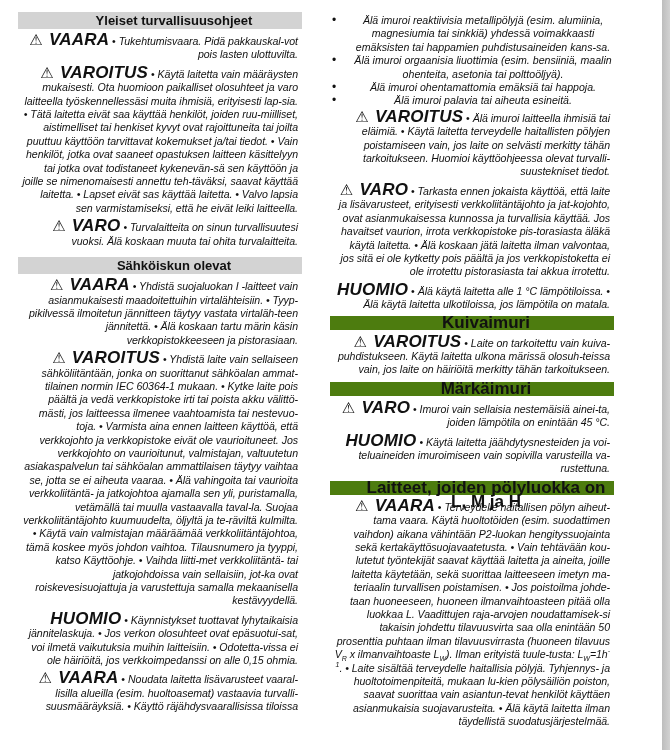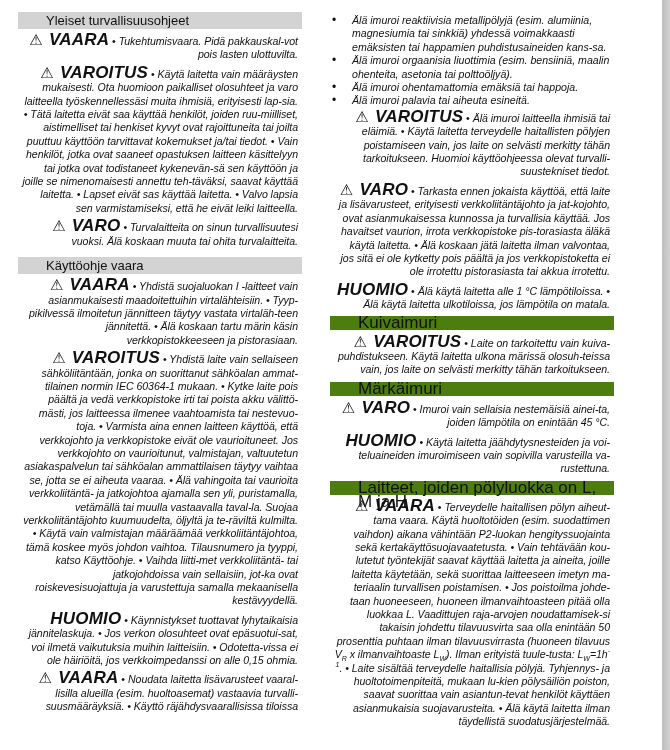--- a/index.html
+++ b/index.html
@@ -10,38 +10,38 @@
     color: #111;
   }
   .page { position: absolute; left: 0; top: 0; width: 662px; height: 750px; background: #fff; }
   .edge { position: absolute; left: 662px; top: 0; width: 8px; height: 750px;
           background: linear-gradient(to right, #bdbdbd, #d2d2d2); }
   .col { position: absolute; top: 0; }
   .col.left { left: 18px; width: 284px; }
   .col.right { left: 330px; width: 284px; }
 
   .h {
-    font-weight: normal; background: #d3d3d3;
+    font-weight: bold; text-align: center; background: #d3d3d3;
     font-size: 13px; line-height: 17px; height: 17px; margin: 0; padding-left: 28px;
   }
   .col.right .h { background: #4d7c0f; font-size: 17px; line-height: 14px; height: 14px; }
 
   .p {
     font-style: italic; font-size: 10.6px; line-height: 13.4px; margin: 4px;
     text-align: right; letter-spacing: -0.05px;
   }
   .sig {
     font-style: italic; font-weight: bold; font-size: 17px; line-height: 13.4px;
     letter-spacing: 0.2px;
   }
   .tri { font-style: normal; font-weight: normal; font-size: 15px; margin-right: 6px; }
   .dot { font-style: normal; }
 
   ul.bl { margin: 0; padding: 0; list-style: none; }
-  ul.bl li { position: relative; padding-left: 22px; font-style: italic; font-size: 10.6px; line-height: 13.4px; }
+  ul.bl li { position: relative; padding-left: 22px; font-style: italic; font-size: 10.6px; line-height: 13.4px; text-align: center; }
   ul.bl li::before { content: "\2022"; position: absolute; left: 2px; top: 0; font-style: normal; font-size: 12px; }
 
   sub, sup { font-size: 7px; line-height: 0; }
 </style>
 </head>
 <body>
 
 <div class="page">
 
   <div class="col left" style="top:12px;">
@@ -56,21 +56,21 @@
       <span class="sig"><span class="tri">⚠</span><span>VAROITUS</span></span>
       <span class="dot">•</span>
       <span>Käytä laitetta vain määräysten mukaisesti. Ota huomioon paikalliset olosuhteet ja varo laitteella työskennellessäsi muita ihmisiä, erityisesti lap-sia. • Tätä laitetta eivät saa käyttää henkilöt, joiden ruu-miilliset, aistimelliset tai henkiset kyvyt ovat rajoittuneita tai joilta puuttuu käyttöön tarvittavat kokemukset ja/tai tiedot. • Vain henkilöt, jotka ovat saaneet opastuksen laitteen käsittelyyn tai jotka ovat todistaneet kykenevän-sä sen käyttöön ja joille se nimenomaisesti annettu teh-täväksi, saavat käyttää laitetta. • Lapset eivät sas käyttää laitetta. • Valvo lapsia sen varmistamiseksi, että he eivät leiki laitteella.</span>
     </p>
     <p class="p" style="margin-top:3px;">
       <span class="sig"><span class="tri">⚠</span><span>VARO</span></span>
       <span class="dot">•</span>
       <span>Turvalaitteita on sinun turvallisuutesi vuoksi. Älä koskaan muuta tai ohita turvalaitteita.</span>
     </p>
 
-    <h3 class="h" style="margin-top:9px;">Käyttöohje vaara</h3>
+    <h3 class="h" style="margin-top:9px;">Sähköiskun olevat</h3>
 
     <p class="p">
       <span class="sig"><span class="tri">⚠</span><span>VAARA</span></span>
       <span class="dot">•</span>
       <span>Yhdistä suojaluokan I -laitteet vain asianmukaisesti maadoitettuihin virtalähteisiin. • Tyyp-pikilvessä ilmoitetun jännitteen täytyy vastata virtaläh-teen jännitettä. • Älä koskaan tartu märin käsin verkkopistokkeeseen ja pistorasiaan.</span>
     </p>
     <p class="p" style="margin-top:3px;">
       <span class="sig"><span class="tri">⚠</span><span>VAROITUS</span></span>
       <span class="dot">•</span>
       <span>Yhdistä laite vain sellaiseen sähköliitäntään, jonka on suorittanut sähköalan ammat-tilainen normin IEC 60364-1 mukaan. • Kytke laite pois päältä ja vedä verkkopistoke irti tai poista akku välittö-mästi, jos laitteessa ilmenee vaahtoamista tai nestevuo-toja. • Varmista aina ennen laitteen käyttöä, että verkkojohto ja verkkopistoke eivät ole vaurioituneet. Jos verkkojohto on vaurioitunut, valmistajan, valtuutetun asiakaspalvelun tai sähköalan ammattilaisen täytyy vaihtaa se, jotta se ei aiheuta vaaraa. • Älä vahingoita tai vaurioita verkkoliitäntä- ja jatkojohtoa ajamalla sen yli, puristamalla, vetämällä tai muulla vastaavalla taval-la. Suojaa verkkoliitäntäjohto kuumuudelta, öljyltä ja te-räviltä kulmilta. • Käytä vain valmistajan määräämää verkkoliitäntäjohtoa, tämä koskee myös johdon vaihtoa. Tilausnumero ja tyyppi, katso Käyttöohje. • Vaihda liitti-met verkkoliitäntä- tai jatkojohdoissa vain sellaisiin, jot-ka ovat roiskevesisuojattuja ja varustettuja samalla mekaanisella kestävyydellä.</span>
@@ -110,21 +110,21 @@
     <p class="p" style="margin-top:3px;">
       <span class="sig">HUOMIO</span>
       <span class="dot">•</span>
       <span>Älä käytä laitetta alle 1 °C lämpötiloissa. • Älä käytä laitetta ulkotiloissa, jos lämpötila on matala.</span>
     </p>
 
     <h3 class="h" style="margin-top:3px;">Kuivaimuri</h3>
     <p class="p" style="margin-top:5px;">
       <span class="sig"><span class="tri">⚠</span><span>VAROITUS</span></span>
       <span class="dot">•</span>
-      <span>Laite on tarkoitettu vain kuiva-puhdistukseen. Käytä laitetta ulkona märissä olosuh-teissa vain, jos laite on selvästi merkitty tähän tarkoitukseen.</span>
+      <span>Laite on tarkoitettu vain kuiva-puhdistukseen. Käytä laitetta ulkona märissä olosuh-teissa vain, jos laite on häiriöitä merkitty tähän tarkoitukseen.</span>
     </p>
 
     <h3 class="h" style="margin-top:5px;">Märkäimuri</h3>
     <p class="p" style="margin-top:5px;">
       <span class="sig"><span class="tri">⚠</span><span>VARO</span></span>
       <span class="dot">•</span>
       <span>Imuroi vain sellaisia nestemäisiä ainei-ta, joiden lämpötila on enintään 45 °C.</span>
     </p>
     <p class="p" style="margin-top:3px;">
       <span class="sig">HUOMIO</span>

